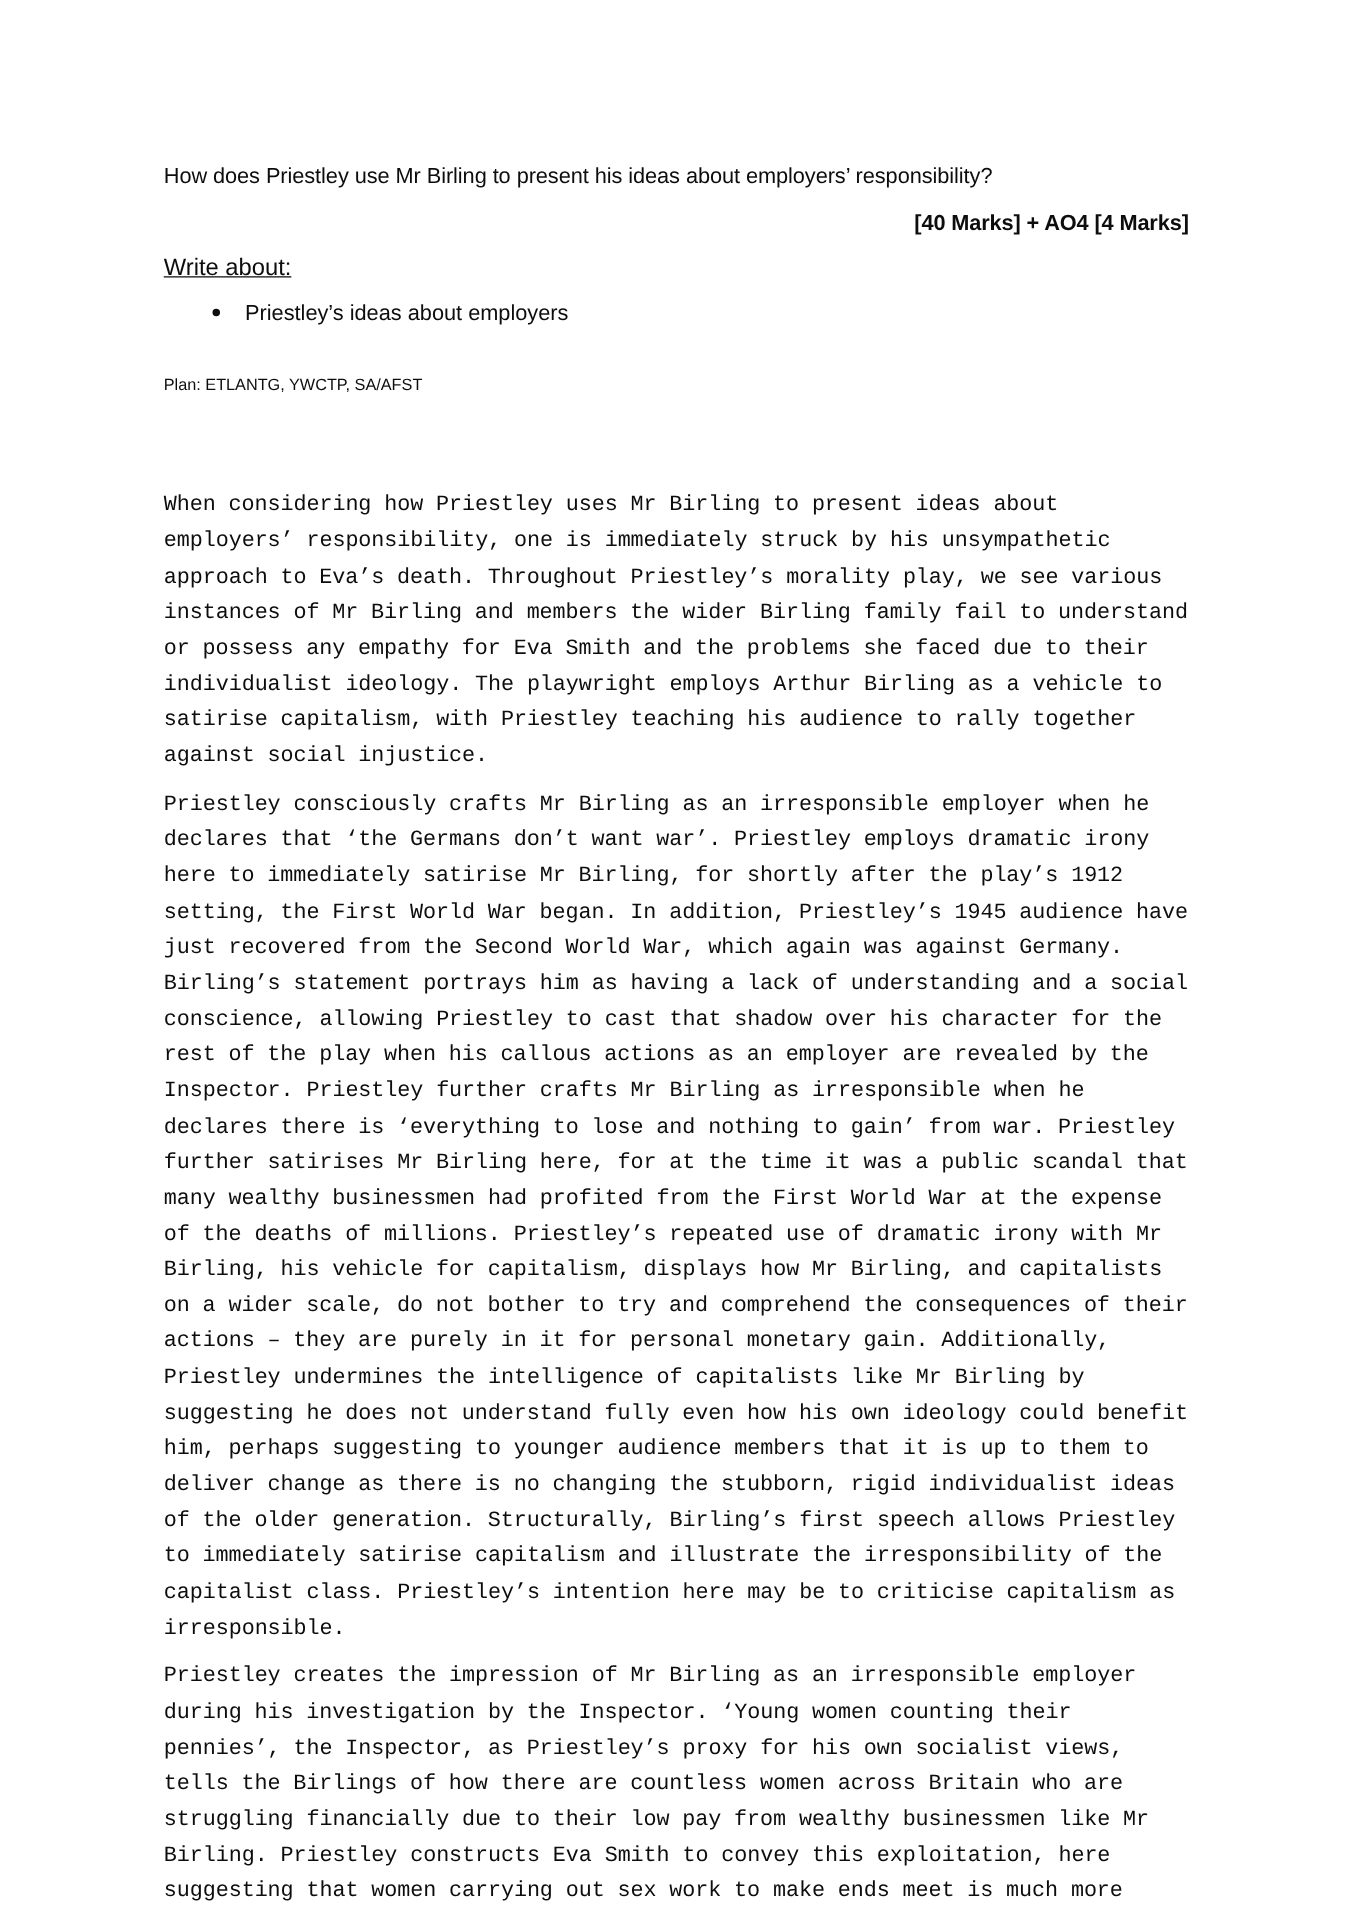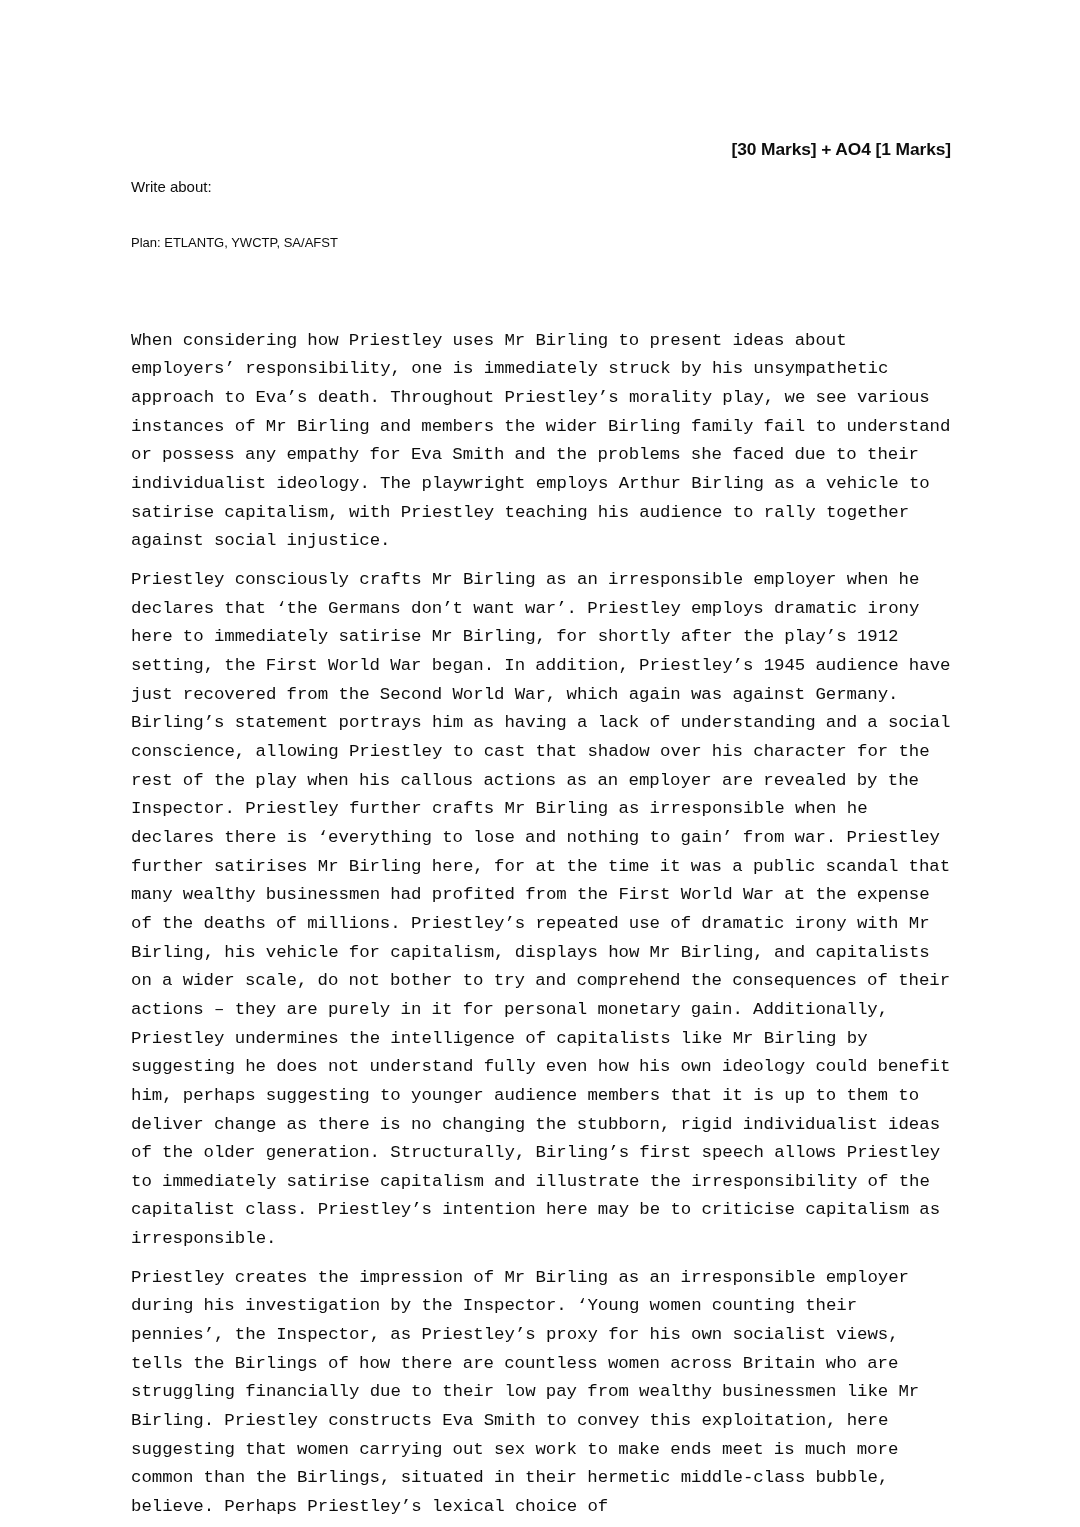--- a/index.html
+++ b/index.html
@@ -32,23 +32,24 @@
   }
   .marks-line {
     font-size: 17.4px;
     line-height: 28.6px;
     font-weight: bold;
     text-align: right;
     margin-top: 9px;
     letter-spacing: -0.1px;
   }
   .write-about {
-    font-size: 15px;
+    font-size: 19px;
     line-height: 28.6px;
     margin-top: 9px;
+    text-decoration: underline;
   }
   ul.bullets {
     list-style: none;
     margin: 4px 0 0 0;
     padding: 0;
   }
   ul.bullets li {
     position: relative;
     font-size: 17.4px;
     line-height: 32px;
@@ -83,26 +84,31 @@
   p.para:last-child {
     margin-bottom: 0;
   }
 </style>
 </head>
 <body>
 
 <div class="page">
   <div class="content">
 
+    <div class="q-line">How does Priestley use Mr Birling to present his ideas about employers’ responsibility?</div>
 
-    <div class="marks-line">[30 Marks] + AO4 [1 Marks]</div>
+    <div class="marks-line">[40 Marks] + AO4 [4 Marks]</div>
 
     <div class="write-about">Write about:</div>
 
     <ul class="bullets">
+      <li>
+        <span class="dot"></span>
+        <span>Priestley’s ideas about employers</span>
+      </li>
     </ul>
 
     <div class="plan-line">Plan: ETLANTG, YWCTP, SA/AFST</div>
 
     <div class="body-block">
       <p class="para">When considering how Priestley uses Mr Birling to present ideas about employers’ responsibility, one is immediately struck by his unsympathetic approach to Eva’s death. Throughout Priestley’s morality play, we see various instances of Mr Birling and members the wider Birling family fail to understand or possess any empathy for Eva Smith and the problems she faced due to their individualist ideology. The playwright employs Arthur Birling as a vehicle to satirise capitalism, with Priestley teaching his audience to rally together against social injustice.</p>
       <p class="para">Priestley consciously crafts Mr Birling as an irresponsible employer when he declares that ‘the Germans don’t want war’. Priestley employs dramatic irony here to immediately satirise Mr Birling, for shortly after the play’s 1912 setting, the First World War began. In addition, Priestley’s 1945 audience have just recovered from the Second World War, which again was against Germany. Birling’s statement portrays him as having a lack of understanding and a social conscience, allowing Priestley to cast that shadow over his character for the rest of the play when his callous actions as an employer are revealed by the Inspector. Priestley further crafts Mr Birling as irresponsible when he declares there is ‘everything to lose and nothing to gain’ from war. Priestley further satirises Mr Birling here, for at the time it was a public scandal that many wealthy businessmen had profited from the First World War at the expense of the deaths of millions. Priestley’s repeated use of dramatic irony with Mr Birling, his vehicle for capitalism, displays how Mr Birling, and capitalists on a wider scale, do not bother to try and comprehend the consequences of their actions – they are purely in it for personal monetary gain. Additionally, Priestley undermines the intelligence of capitalists like Mr Birling by suggesting he does not understand fully even how his own ideology could benefit him, perhaps suggesting to younger audience members that it is up to them to deliver change as there is no changing the stubborn, rigid individualist ideas of the older generation. Structurally, Birling’s first speech allows Priestley to immediately satirise capitalism and illustrate the irresponsibility of the capitalist class. Priestley’s intention here may be to criticise capitalism as irresponsible.</p>
       <p class="para">Priestley creates the impression of Mr Birling as an irresponsible employer during his investigation by the Inspector. ‘Young women counting their pennies’, the Inspector, as Priestley’s proxy for his own socialist views, tells the Birlings of how there are countless women across Britain who are struggling financially due to their low pay from wealthy businessmen like Mr Birling. Priestley constructs Eva Smith to convey this exploitation, here suggesting that women carrying out sex work to make ends meet is much more common than the Birlings, situated in their hermetic middle-class bubble, believe. Perhaps Priestley’s lexical choice of</p>
     </div>
 

